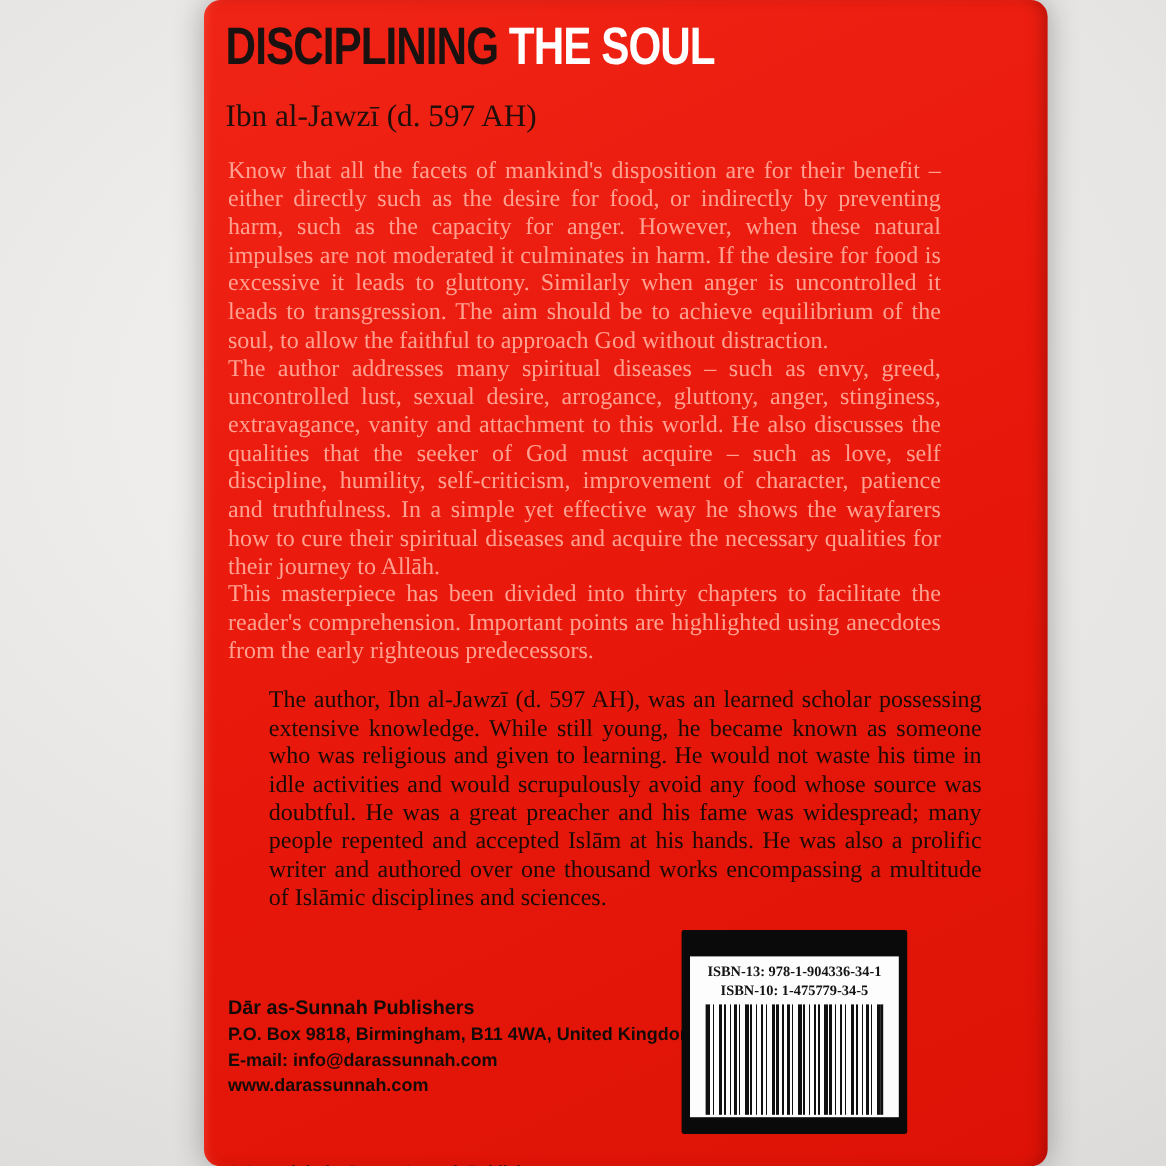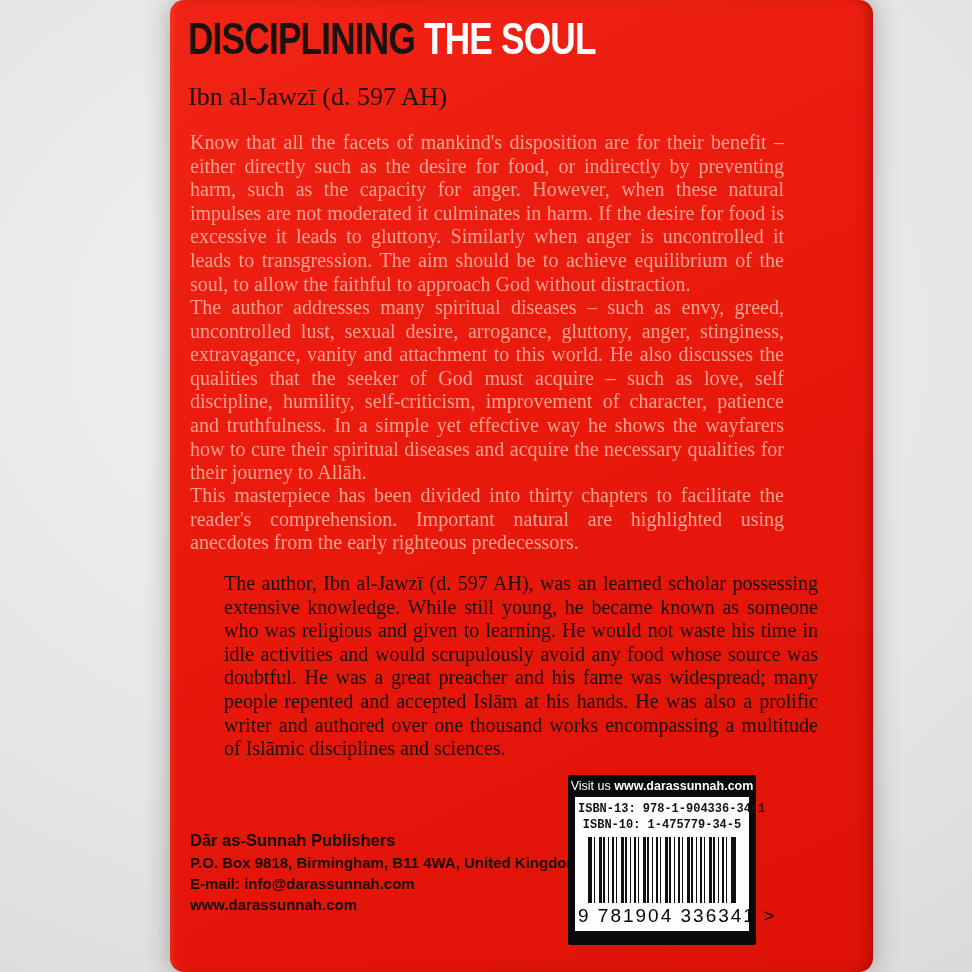--- a/index.html
+++ b/index.html
@@ -67,21 +67,21 @@
   .visit {
     height:22px; line-height:22px; text-align:center; color:#fff;
     font-size:12.5px; white-space:nowrap;
   }
   .visit .bold { font-weight:700; }
   .panel {
     position:absolute; left:7px; right:7px; top:22px; bottom:14px;
     background:#fdfdfd; display:flex; flex-direction:column; padding:4px 3px 2px;
   }
   .isbn {
-    font-family:Liberation Mono, monospace; font-weight:700; font-size:12px;
+    font-family:Liberation Serif, serif; font-weight:700; font-size:12px;
     line-height:16px; color:#141414; text-align:center; white-space:nowrap;
   }
   .bars {
     flex:1; margin:4px 10px 0;
     background:
       repeating-linear-gradient(90deg,
         #101010 0 2px,  #fdfdfd 2px 4px,
         #101010 4px 5px, #fdfdfd 5px 9px,
         #101010 9px 12px, #fdfdfd 12px 13px,
         #101010 13px 15px, #fdfdfd 15px 18px,
@@ -98,34 +98,32 @@
 
 <div class="scene">
   <div class="book">
 
     <div class="title"><span class="t-black">DISCIPLINING </span><span class="t-white">THE SOUL</span></div>
 
     <div class="author">Ibn al-Jawzī (d. 597 AH)</div>
 
     <div class="para p1 light">Know that all the facets of mankind's disposition are for their benefit – either directly such as the desire for food, or indirectly by preventing harm, such as the capacity for anger. However, when these natural impulses are not moderated it culminates in harm. If the desire for food is excessive it leads to gluttony. Similarly when anger is uncontrolled it leads to transgression. The aim should be to achieve equilibrium of the soul, to allow the faithful to approach God without distraction.</div>
     <div class="para p2 light">The author addresses many spiritual diseases – such as envy, greed, uncontrolled lust, sexual desire, arrogance, gluttony, anger, stinginess, extravagance, vanity and attachment to this world. He also discusses the qualities that the seeker of God must acquire – such as love, self discipline, humility, self-criticism, improvement of character, patience and truthfulness. In a simple yet effective way he shows the wayfarers how to cure their spiritual diseases and acquire the necessary qualities for their journey to Allāh.</div>
-    <div class="para p3 light">This masterpiece has been divided into thirty chapters to facilitate the reader's comprehension. Important natural are highlighted using anecdotes from the early righteous predecessors.</div>
+    <div class="para p3 light">This masterpiece has been divided into thirty chapters to facilitate the reader's comprehension. Important points are highlighted using anecdotes from the early righteous predecessors.</div>
     <div class="para p4 dark">The author, Ibn al-Jawzī (d. 597 AH), was an learned scholar possessing extensive knowledge. While still young, he became known as someone who was religious and given to learning. He would not waste his time in idle activities and would scrupulously avoid any food whose source was doubtful. He was a great preacher and his fame was widespread; many people repented and accepted Islām at his hands. He was also a prolific writer and authored over one thousand works encompassing a multitude of Islāmic disciplines and sciences.</div>
 
 
     <div class="pub-name">Dār as-Sunnah Publishers</div>
     <div class="pub-line addr">P.O. Box 9818, Birmingham, B11 4WA, United Kingdom.</div>
     <div class="pub-line mail">E-mail: info@darassunnah.com</div>
     <div class="pub-line site">www.darassunnah.com</div>
     <div class="copyright">© Copyright by Dār as-Sunnah Publishers</div>
 
     <div class="barcode">
-      <div class="visit"><span>Visit us </span><span class="bold">www.darassunnah.com</span></div>
       <div class="panel">
         <div class="isbn">ISBN-13: 978-1-904336-34-1</div>
         <div class="isbn">ISBN-10: 1-475779-34-5</div>
         <div class="bars"></div>
-        <div class="bcnum">9 781904 336341 &gt;</div>
       </div>
     </div>
 
   </div>
 </div>
 
 </body></html>

